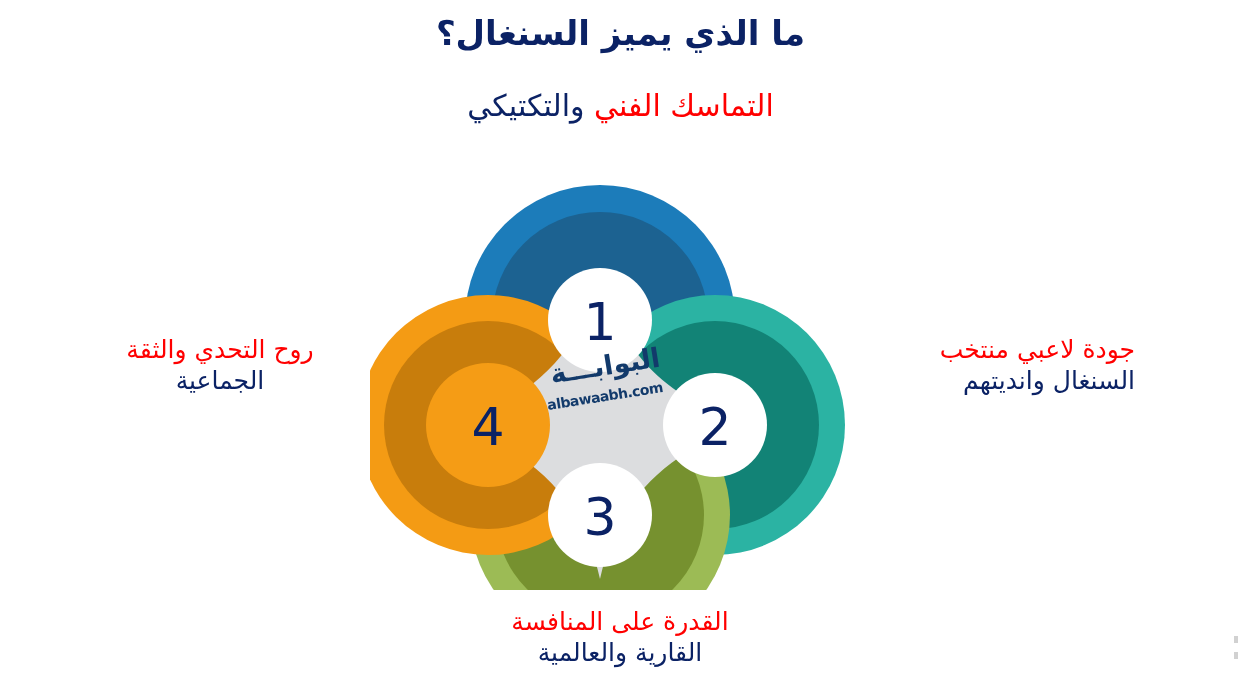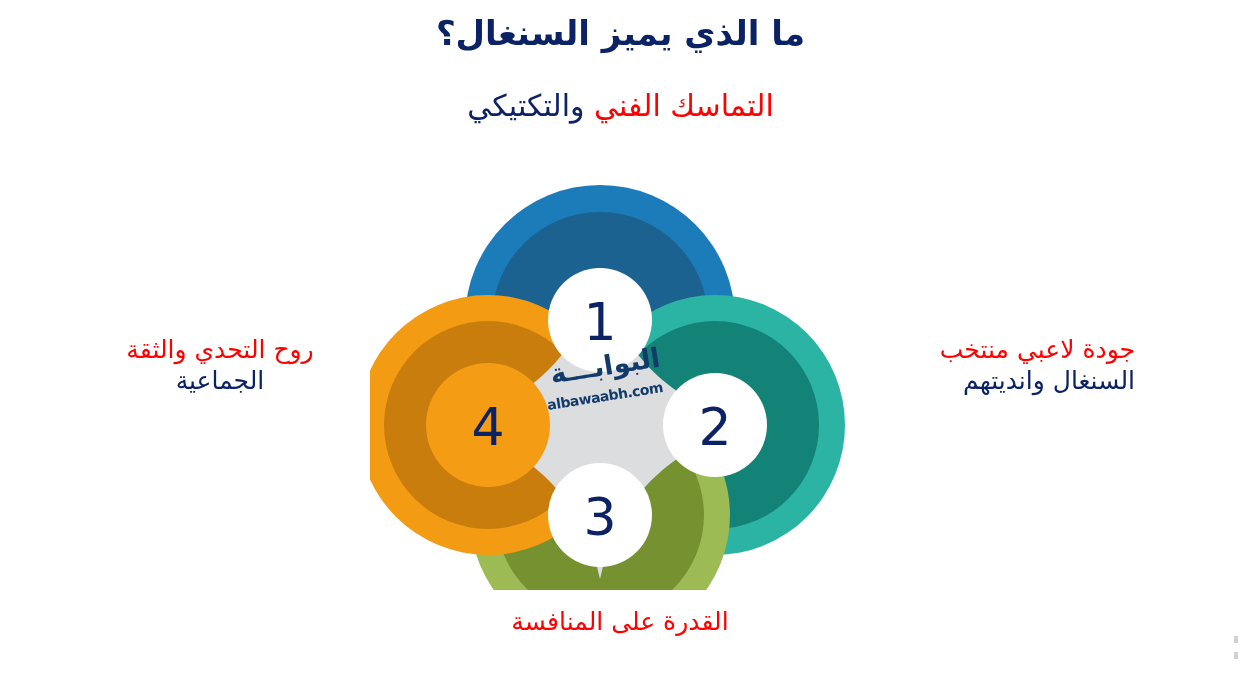--- a/index.html
+++ b/index.html
@@ -161,20 +161,21 @@
     <span class="sub">الجماعية</span>
   </div>
 
   <div class="label" id="label-right">
     <span class="hl">جودة لاعبي منتخب</span>
     <span class="sub">السنغال وانديتهم</span>
   </div>
 
   <div class="label" id="label-bottom">
     <span class="hl">القدرة على المنافسة</span>
+    <span class="sub">القارية والعالمية</span>
   </div>
 
   <div class="edge-mark">
     <span></span>
       <span></span>
   </div>
 
 </div>
 
 </body></html>

